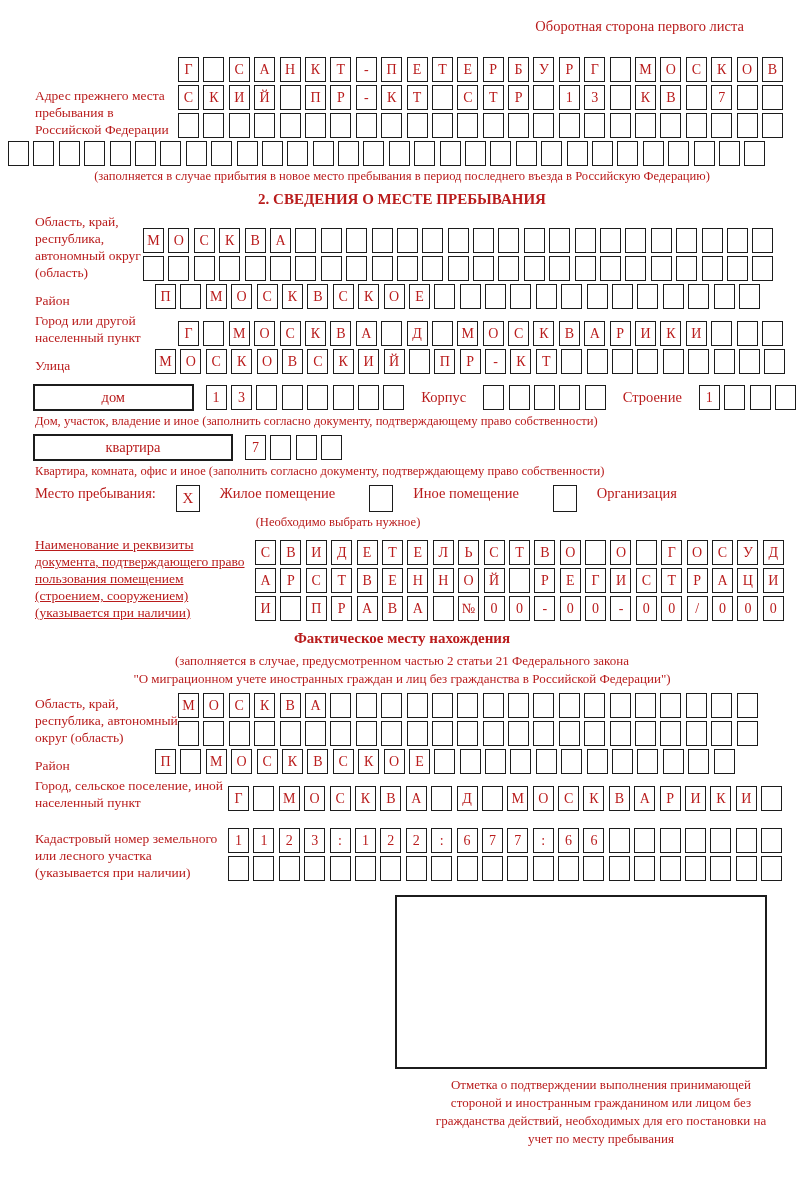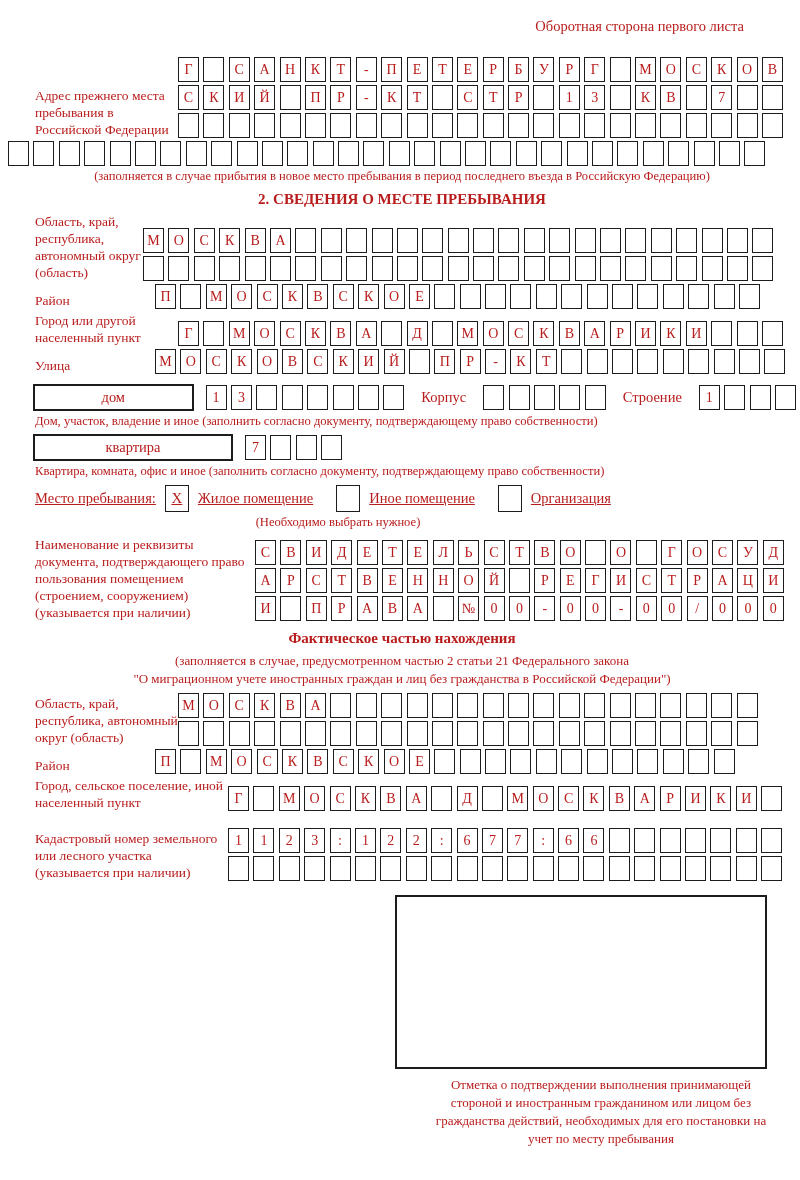--- a/index.html
+++ b/index.html
@@ -11,21 +11,21 @@
   }
   .header-note{text-align:right;padding-right:52px;font-size:14.5px;margin-top:8px;}
 
   .field{display:flex;align-items:flex-end;margin-bottom:3px;}
   .flabel{font-size:13.5px;line-height:1.26;padding-left:27px;box-sizing:border-box;flex:0 0 auto;}
   .w-prev{width:170px;}
   .w-region{width:135px;}
   .w-district{width:147px;}
   .w-city2{width:170px;}
   .w-street{width:147px;}
-  .w-doc{width:247px;}
+  .w-doc{width:247px;text-decoration:underline;}
   .w-region2{width:170px;}
   .w-city3{width:220px;}
   .w-cad{width:220px;}
 
   .rowstack{display:flex;flex-direction:column;gap:3px;}
   .cellrow{display:flex;gap:4.4px;}
   .cell{
     flex:0 0 auto;width:21px;height:25px;box-sizing:border-box;
     border:1.7px solid #1c1c1c;display:flex;align-items:center;justify-content:center;
     font-size:14px;line-height:1;background:#fff;
@@ -36,21 +36,21 @@
 
   .house-row{display:flex;align-items:center;gap:12px;margin:10px 0 0 25px;}
   .widebox{
     border:2px solid #1c1c1c;height:27px;box-sizing:border-box;
     display:flex;align-items:center;justify-content:center;font-size:14.5px;background:#fff;
   }
   .wb-house{width:168px;}
   .wb-apt{width:200px;}
   .inline-lbl{font-size:14.5px;margin:0 5px;white-space:nowrap;}
 
-  .stay-row{display:flex;align-items:center;gap:9px;margin:6px 0 0 27px;font-size:14.5px;text-decoration:underline;}
+  .stay-row{display:flex;align-items:flex-start;gap:20px;margin:6px 0 0 27px;font-size:14.5px;}
   .checkbox{
     width:24px;height:27px;box-sizing:border-box;border:1.7px solid #1c1c1c;
     display:flex;align-items:center;justify-content:center;font-size:15px;background:#fff;
   }
   .opt-gap{margin-left:14px;}
   .stay-note{width:660px;text-align:center;font-size:12.6px;margin-top:3px;}
 
   .actual-head{margin-top:9px;}
   .actual-cap{text-align:center;font-size:13px;line-height:1.35;}
 
@@ -455,21 +455,21 @@
           <span class="cell">0</span>
           <span class="cell">0</span>
           <span class="cell">/</span>
           <span class="cell">0</span>
           <span class="cell">0</span>
           <span class="cell">0</span>
         </div>
     </div>
   </div>
 
-  <div class="section-title actual-head">Фактическое частью нахождения</div>
+  <div class="section-title actual-head">Фактическое месту нахождения</div>
   <div class="actual-cap">(заполняется в случае, предусмотренном частью 2 статьи 21 Федерального закона</div>
   <div class="actual-cap" style="margin-bottom:6px;">"О миграционном учете иностранных граждан и лиц без гражданства в Российской Федерации")</div>
 
   <div class="field">
     <div class="flabel w-region2">Область, край, республика, автономный округ (область)</div>
     <div class="rowstack">
       <div class="cellrow">
           <span class="cell">М</span>
           <span class="cell">О</span>
           <span class="cell">С</span>

